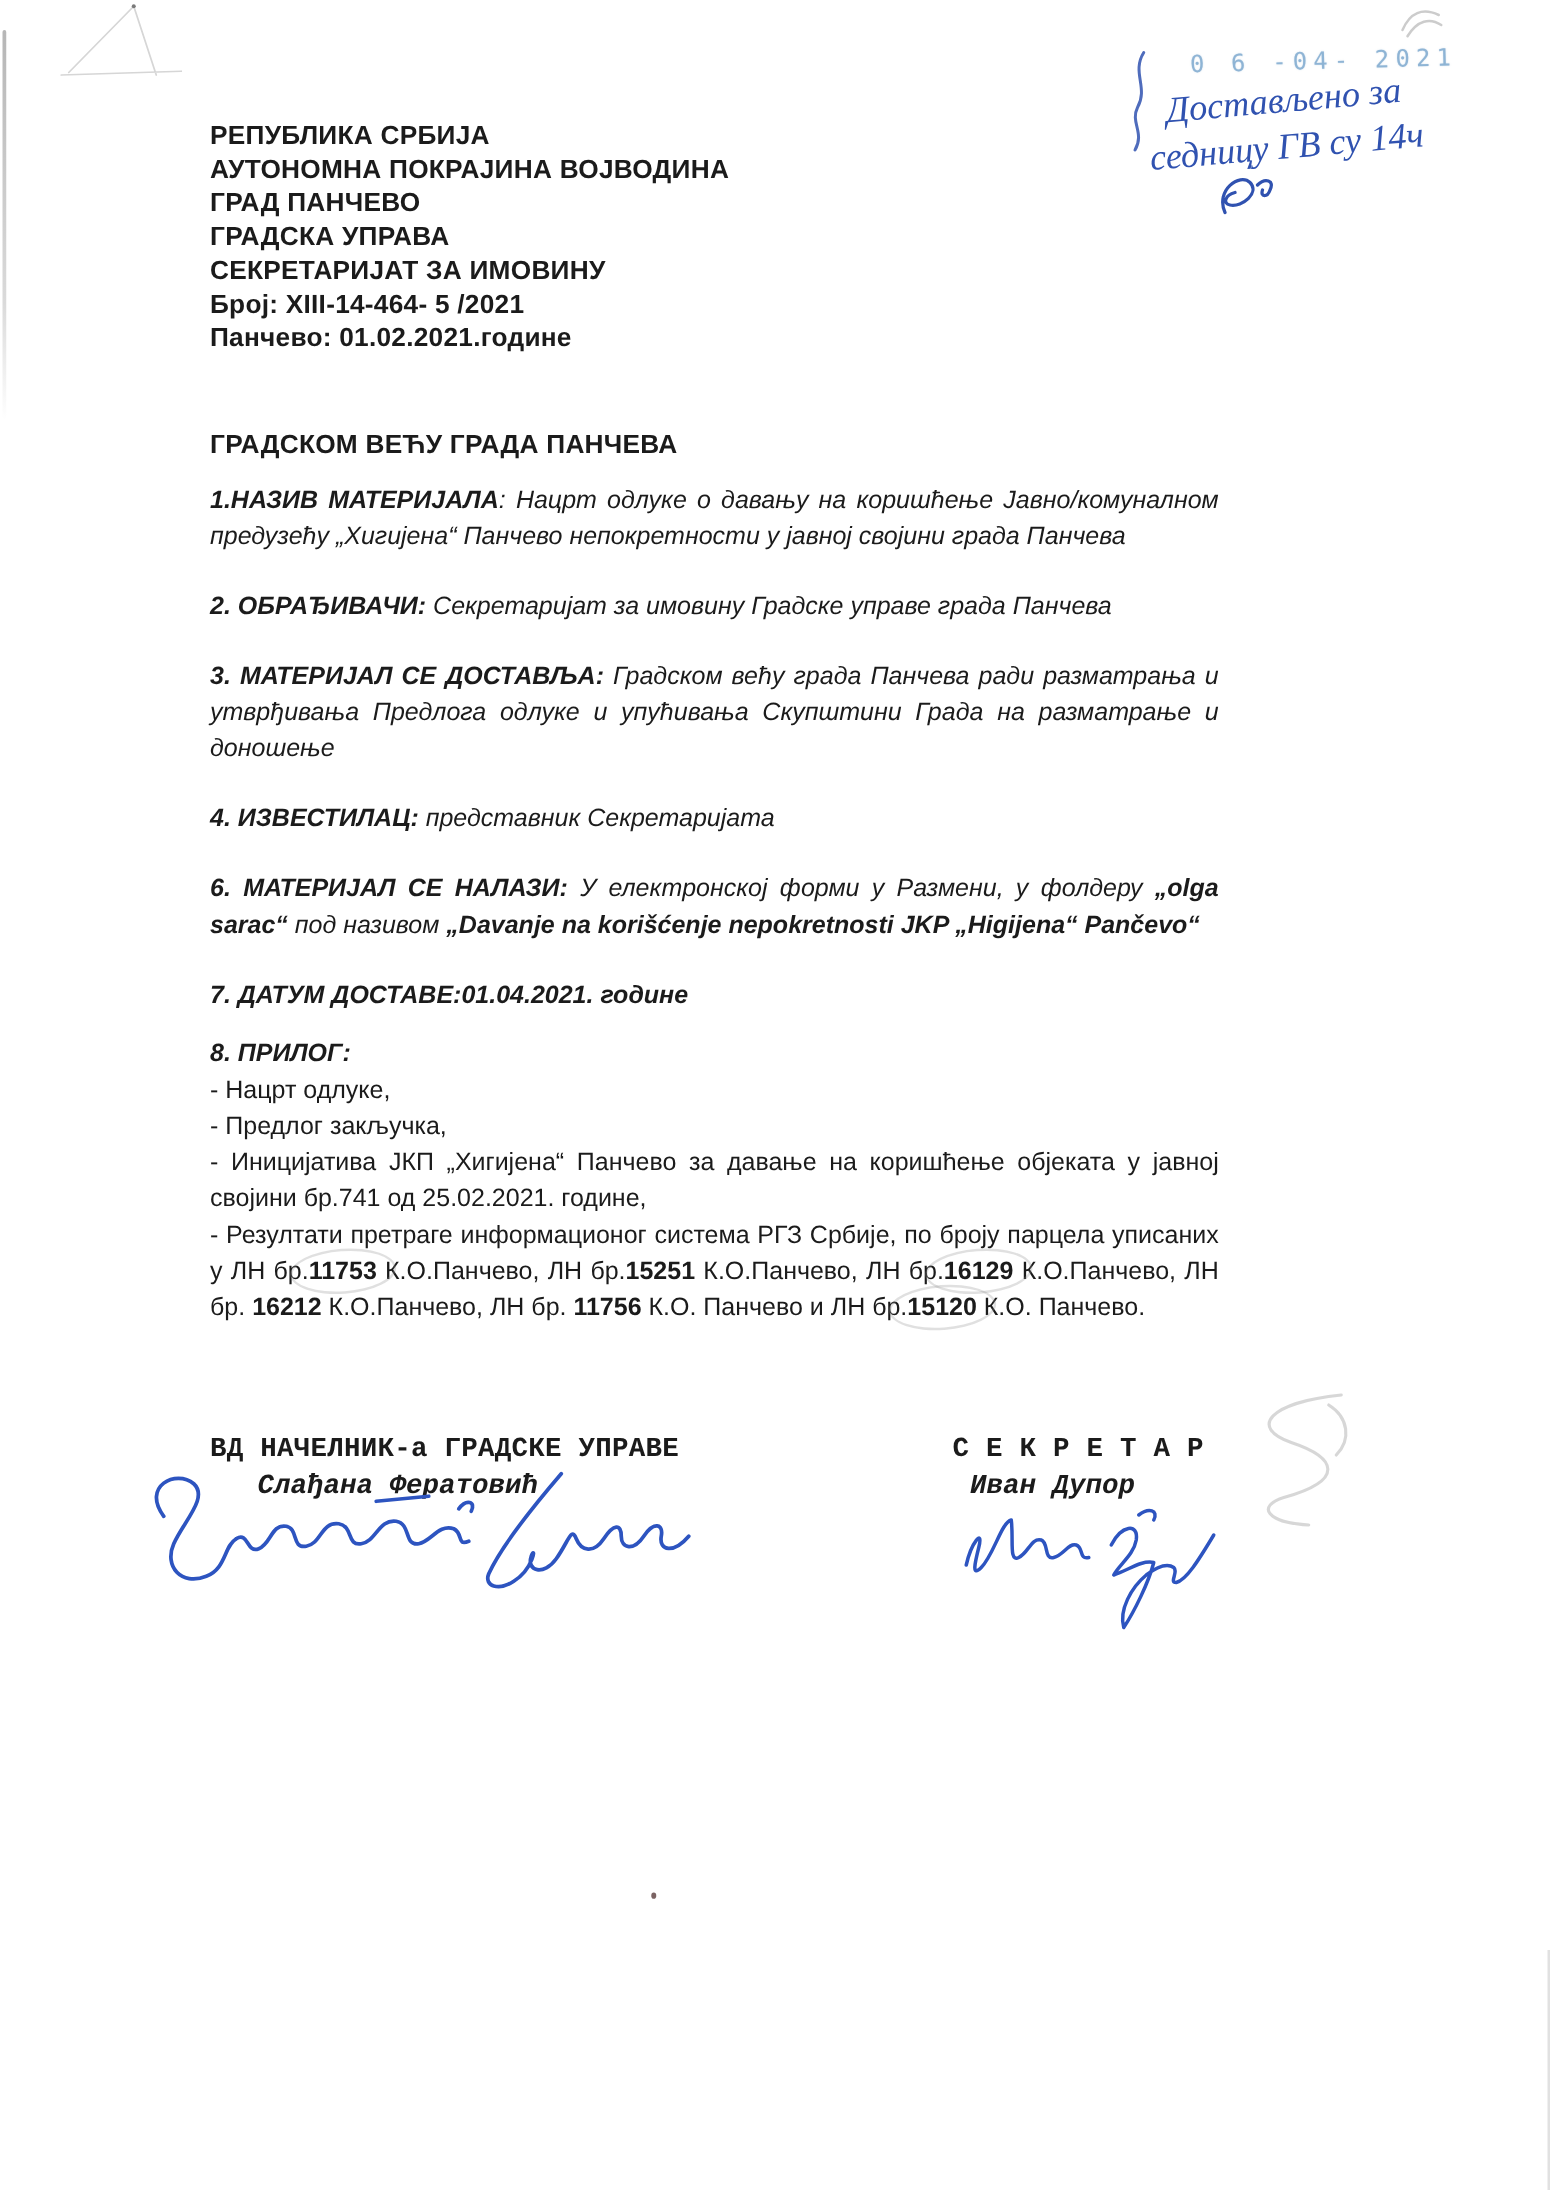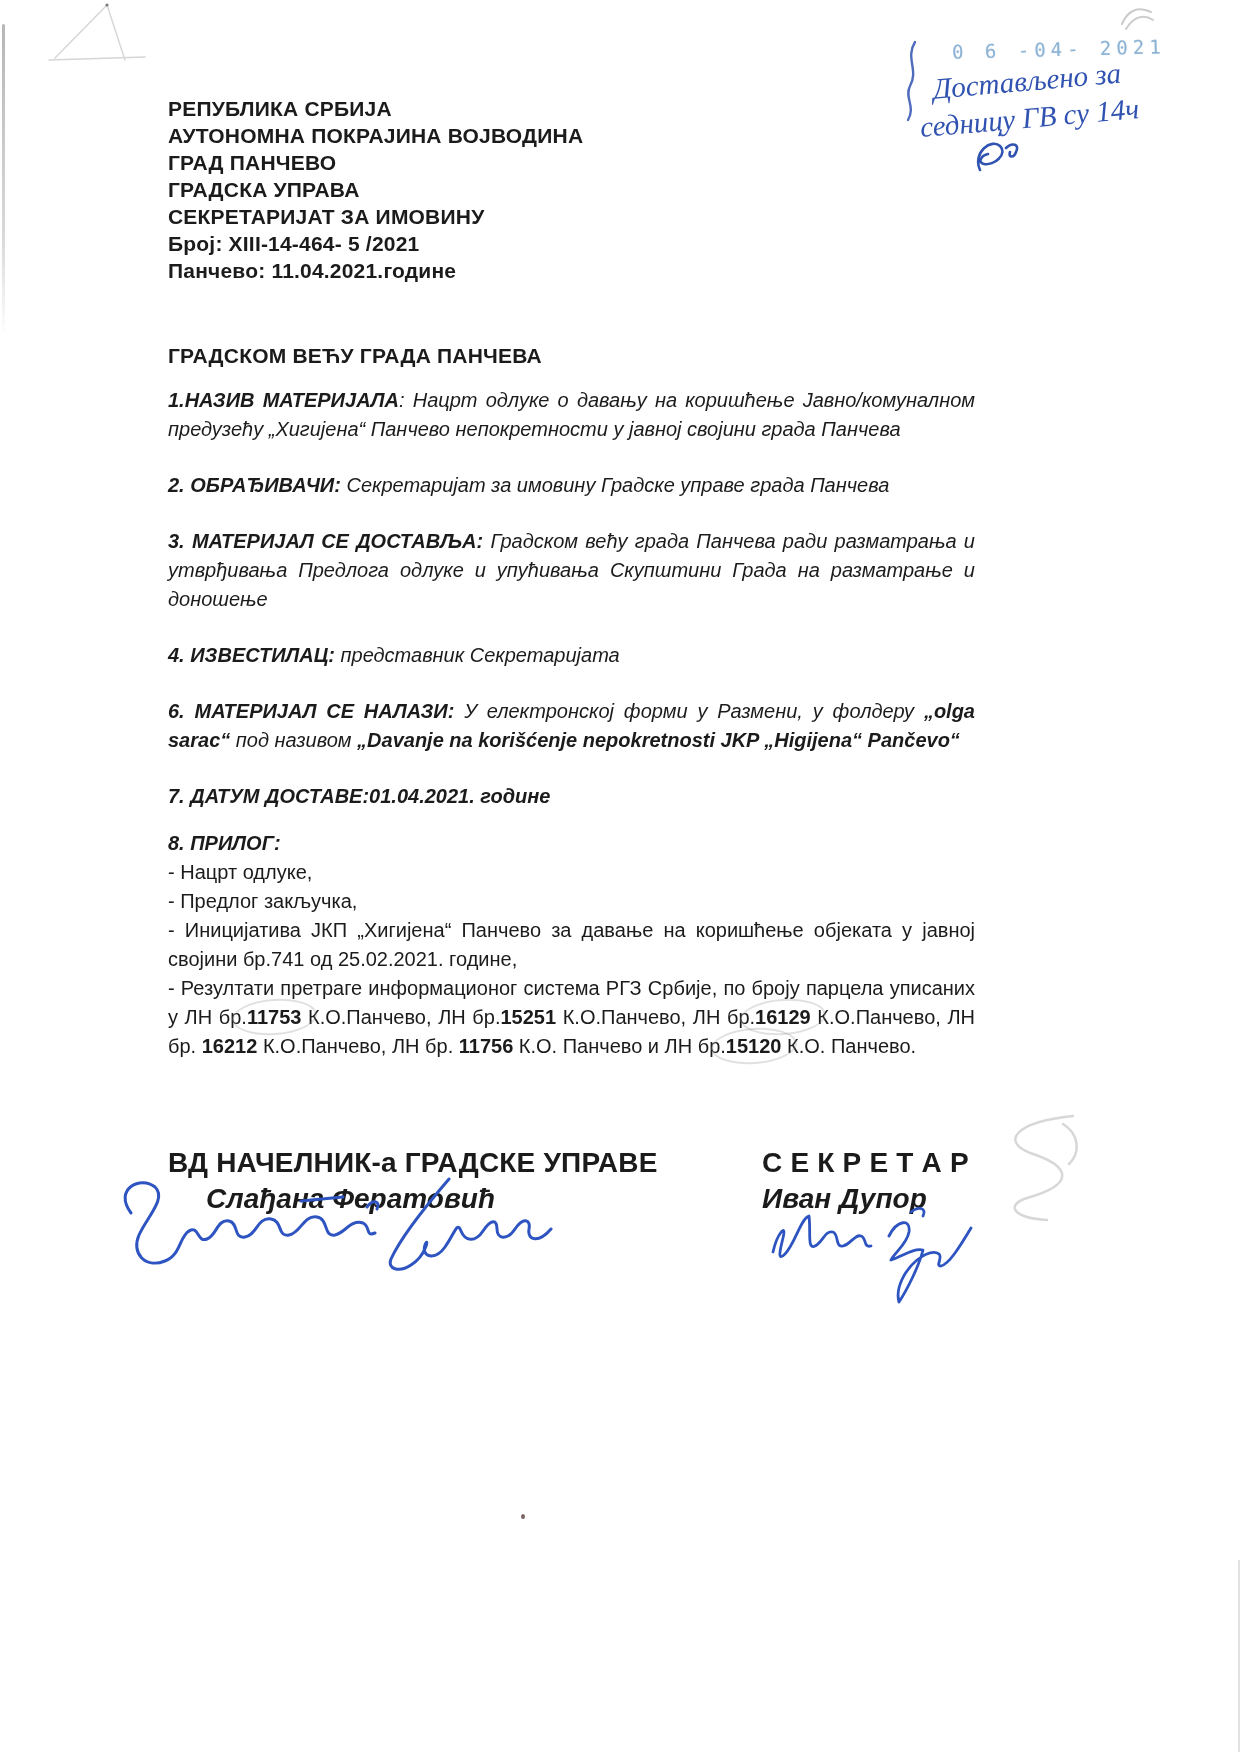--- a/index.html
+++ b/index.html
@@ -25,23 +25,23 @@
 
   
   .circled { position: relative; margin-top: 28px; }
   .circled::after {
     content: ""; position: absolute; left: -15px; right: -15px; top: -7px; bottom: -7px;
     border: 2px solid rgba(145,145,145,.28); border-radius: 50%;
     transform: rotate(-4deg); pointer-events: none;
   }
 
   
-  .sig-row { position: relative; margin-top: 86px; height: 215px; font-size: 28px; }
+  .sig-row { position: relative; margin-top: 86px; height: 215px; font-size: 22px; font-family: Liberation Mono, monospace; }
   .sig-left { position: absolute; left: 0; top: 0; }
-  .sig-right { position: absolute; left: 594px; top: 0; width: 160px; text-align: right; white-space: nowrap; }
+  .sig-right { position: absolute; left: 594px; top: 0; width: 160px; text-align: center; white-space: nowrap; }
   .sig-title { font-weight: 700; letter-spacing: .2px; }
   .sig-name { font-weight: 700; font-style: italic; margin-top: 4px; }
   .sig-left .sig-name { margin-left: 38px; }
   .sig-svg { position: absolute; }
   .sig-svg-left { left: -63px; top: 26px; }
   .sig-svg-right { left: 597px; top: 43px; }
 
   
   .stamp {
     position: absolute; left: 952px; top: 38px;
@@ -110,21 +110,21 @@
 
   <div class="content">
 
     <div>
       <div class="hline">РЕПУБЛИКА СРБИЈА</div>
       <div class="hline">АУТОНОМНА ПОКРАЈИНА ВОЈВОДИНА</div>
       <div class="hline">ГРАД ПАНЧЕВО</div>
       <div class="hline">ГРАДСКА УПРАВА</div>
       <div class="hline">СЕКРЕТАРИЈАТ ЗА ИМОВИНУ</div>
       <div class="hline">Број: XIII-14-464- 5 /2021</div>
-      <div class="hline">Панчево: 11.04.2021.године</div>
+      <div class="hline">Панчево: 01.02.2021.године</div>
     </div>
 
     <div class="recipient">ГРАДСКОМ ВЕЋУ ГРАДА ПАНЧЕВА</div>
 
     <p class="para first"><b>1.НАЗИВ МАТЕРИЈАЛА</b><span>: Нацрт одлуке о давању на коришћење Јавно/комуналном предузећу „Хигијена“ Панчево непокретности у јавној својини града Панчева</span></p>
     <p class="para"><b>2. ОБРАЂИВАЧИ:</b><span> Секретаријат за имовину Градске управе града Панчева</span></p>
     <p class="para"><b>3. МАТЕРИЈАЛ СЕ ДОСТАВЉА:</b><span> Градском већу града Панчева ради разматрања и утврђивања Предлога одлуке и упућивања Скупштини Града на разматрање и доношење</span></p>
     <p class="para"><b>4. ИЗВЕСТИЛАЦ:</b><span> представник Секретаријата</span></p>
     <p class="para"><b>6. МАТЕРИЈАЛ СЕ НАЛАЗИ:</b><span> У електронској форми у Размени, у фолдеру </span><b>„olga sarac“</b><span> под називом </span><b>„Davanje na korišćenje nepokretnosti JKP „Higijena“ Pančevo“</b></p>
     <p class="para"><b>7. ДАТУМ ДОСТАВЕ:01.04.2021. године</b></p>

